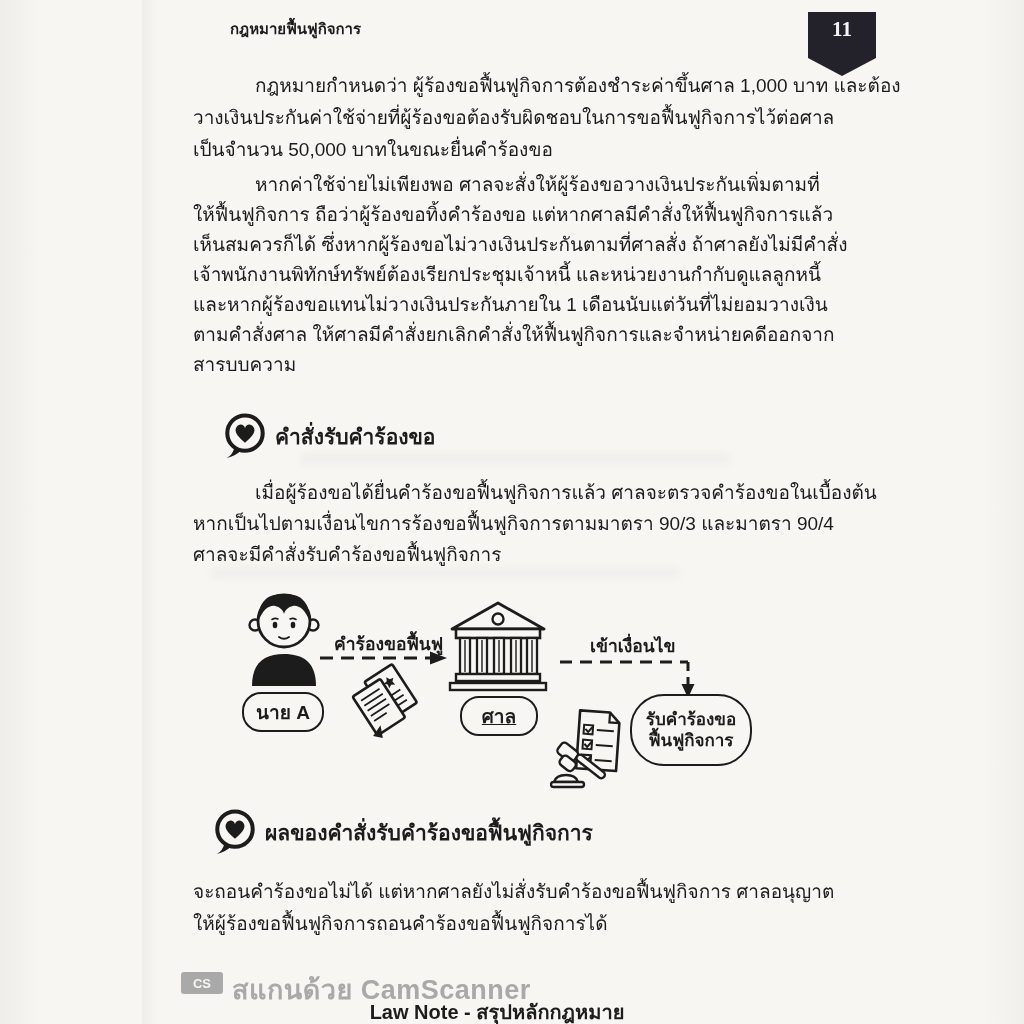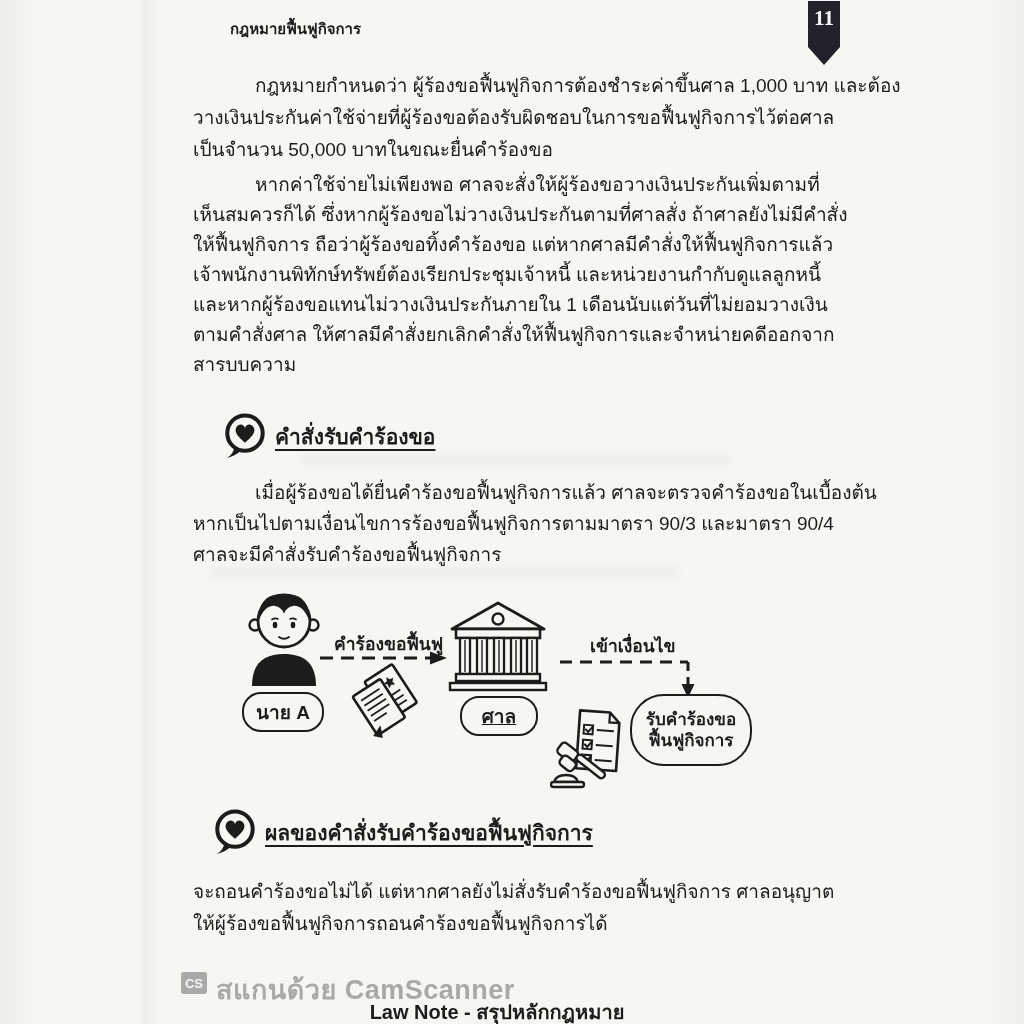--- a/index.html
+++ b/index.html
@@ -7,59 +7,59 @@
        font-family:"Liberation Sans", sans-serif;}
   #page{position:relative;width:1024px;height:1024px;
         background:linear-gradient(90deg,#efedea 0%,#f7f6f3 4%,#f7f6f3 96%,#f1efec 100%);
         color:#1c1c1c;}
   #page::before{content:"";position:absolute;left:142px;top:0;width:16px;height:100%;
         background:linear-gradient(90deg,rgba(0,0,0,0.035),rgba(0,0,0,0));pointer-events:none;}
   .ghost{position:absolute;background:#8a8a8a;opacity:0.05;filter:blur(3px);border-radius:4px;}
 
   .header-label{position:absolute;left:230px;top:17px;font-size:15px;font-weight:600;}
 
-  .page-badge{position:absolute;left:808px;top:1px;width:32px;height:64px;background:#23222a;
+  .page-badge{position:absolute;left:808px;top:12px;width:68px;height:64px;background:#23222a;
         clip-path:polygon(0 0,100% 0,100% 72%,50% 100%,0 72%);
         display:flex;justify-content:center;align-items:flex-start;}
   .page-badge span{color:#f5f5f5;font-size:21px;font-weight:bold;margin-top:5px;
         font-family:"Liberation Serif", serif;}
 
   .para{position:absolute;left:193px;width:608px;font-size:19px;}
   .para .ln{white-space:nowrap;}
   .indent{text-indent:62px;}
   #p1{top:70px;line-height:32px;}
   #p2{top:170px;line-height:30px;}
   #p3{top:477px;line-height:31px;}
   #p4{top:876px;line-height:32px;}
   .bold{font-weight:bold;}
 
   .section-head{position:absolute;display:flex;align-items:center;}
   #h1{left:222px;top:412px;}
   #h2{left:212px;top:808px;text-align:center;}
   .head-icon{width:46px;height:48px;flex:0 0 auto;}
   .head-title{font-size:21px;font-weight:bold;margin-left:7px;
-        text-decoration:underline;text-decoration-thickness:2px;text-underline-offset:5px;}
+        text-decoration-thickness:2px;text-underline-offset:5px;}
 
   
   .dg{position:absolute;}
   .pill{position:absolute;border:2.5px solid #1c1c1c;border-radius:19px;background:#f7f6f3;
         display:flex;align-items:center;justify-content:center;
         font-size:19px;font-weight:bold;}
   #pill-actor{left:242px;top:692px;width:78px;height:36px;}
   #pill-court{left:460px;top:696px;width:74px;height:36px;text-decoration:underline;}
   .flow-label{position:absolute;font-size:17.5px;font-weight:600;white-space:nowrap;}
   #lbl-arrow1{left:334px;top:630px;}
   #lbl-arrow2{left:590px;top:632px;}
   .oval{position:absolute;left:630px;top:694px;width:118px;height:68px;
         border:2.5px solid #1c1c1c;border-radius:34px;background:#f7f6f3;
         display:flex;flex-direction:column;align-items:center;justify-content:center;
         font-size:17px;font-weight:600;line-height:1.25;text-align:center;}
 
   .footer-wm{position:absolute;left:181px;top:968px;display:flex;align-items:flex-start;}
-  .cs-box{width:26px;height:22px;background:#a9a9a9;border-radius:3px;margin-top:4px;
+  .cs-box{width:42px;height:22px;background:#a9a9a9;border-radius:3px;margin-top:4px;
         display:flex;align-items:center;justify-content:center;
         color:#f7f6f3;font-size:13px;font-weight:bold;}
   .wm-text{color:#aaa9a7;font-size:27px;font-weight:bold;margin-left:9px;letter-spacing:0.5px;}
   .imprint{position:absolute;left:193px;top:996px;width:608px;text-align:center;
         font-size:20px;font-weight:600;}
 </style>
 </head>
 <body>
 
 <div id="page">
@@ -74,22 +74,22 @@
   </div>
 
   <div class="para" id="p1">
     <div class="ln indent">กฎหมายกำหนดว่า ผู้ร้องขอฟื้นฟูกิจการต้องชำระค่าขึ้นศาล 1,000 บาท และต้อง</div>
     <div class="ln">วางเงินประกันค่าใช้จ่ายที่ผู้ร้องขอต้องรับผิดชอบในการขอฟื้นฟูกิจการไว้ต่อศาล</div>
     <div class="ln">เป็นจำนวน 50,000 บาทในขณะยื่นคำร้องขอ</div>
   </div>
 
   <div class="para" id="p2">
     <div class="ln indent">หากค่าใช้จ่ายไม่เพียงพอ ศาลจะสั่งให้ผู้ร้องขอวางเงินประกันเพิ่มตามที่</div>
+    <div class="ln">ให้ฟื้นฟูกิจการ ถือว่าผู้ร้องขอทิ้งคำร้องขอ แต่หากศาลมีคำสั่งให้ฟื้นฟูกิจการแล้ว</div>
     <div class="ln">เห็นสมควรก็ได้ ซึ่งหากผู้ร้องขอไม่วางเงินประกันตามที่ศาลสั่ง ถ้าศาลยังไม่มีคำสั่ง</div>
-    <div class="ln">ให้ฟื้นฟูกิจการ ถือว่าผู้ร้องขอทิ้งคำร้องขอ แต่หากศาลมีคำสั่งให้ฟื้นฟูกิจการแล้ว</div>
     <div class="ln">เจ้าพนักงานพิทักษ์ทรัพย์ต้องเรียกประชุมเจ้าหนี้ และหน่วยงานกำกับดูแลลูกหนี้</div>
     <div class="ln">และหากผู้ร้องขอแทนไม่วางเงินประกันภายใน 1 เดือนนับแต่วันที่ไม่ยอมวางเงิน</div>
     <div class="ln">ตามคำสั่งศาล ให้ศาลมีคำสั่งยกเลิกคำสั่งให้ฟื้นฟูกิจการและจำหน่ายคดีออกจาก</div>
     <div class="ln">สารบบความ</div>
   </div>
 
   <div class="section-head" id="h1">
     <svg class="head-icon" viewBox="0 0 48 50">
       <circle cx="24" cy="22" r="18.5" fill="none" stroke="#1c1c1c" stroke-width="4.2"></circle>
       <path d="M13 37 Q11 45 5 48 Q14 46 19 41 Z" fill="#1c1c1c"></path>

